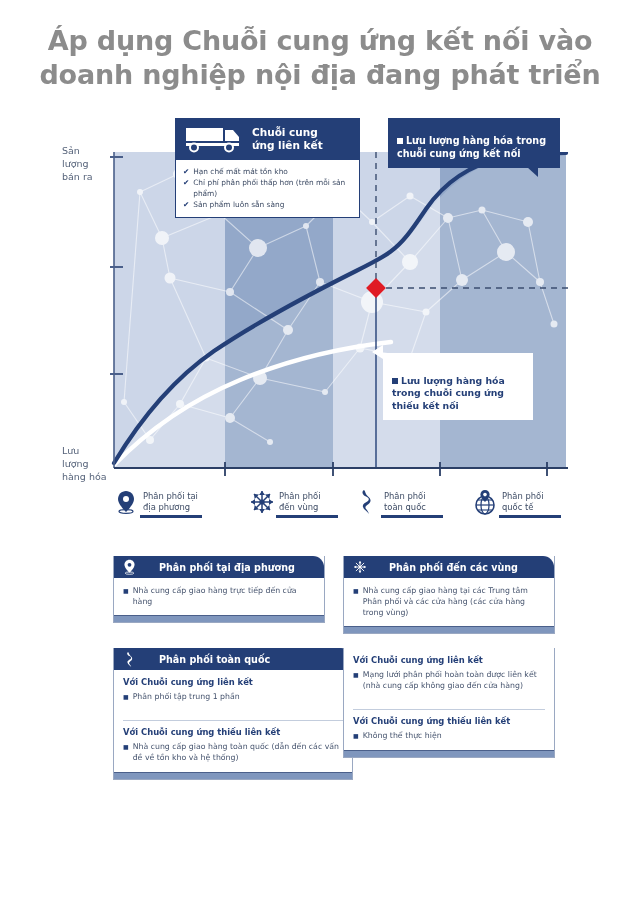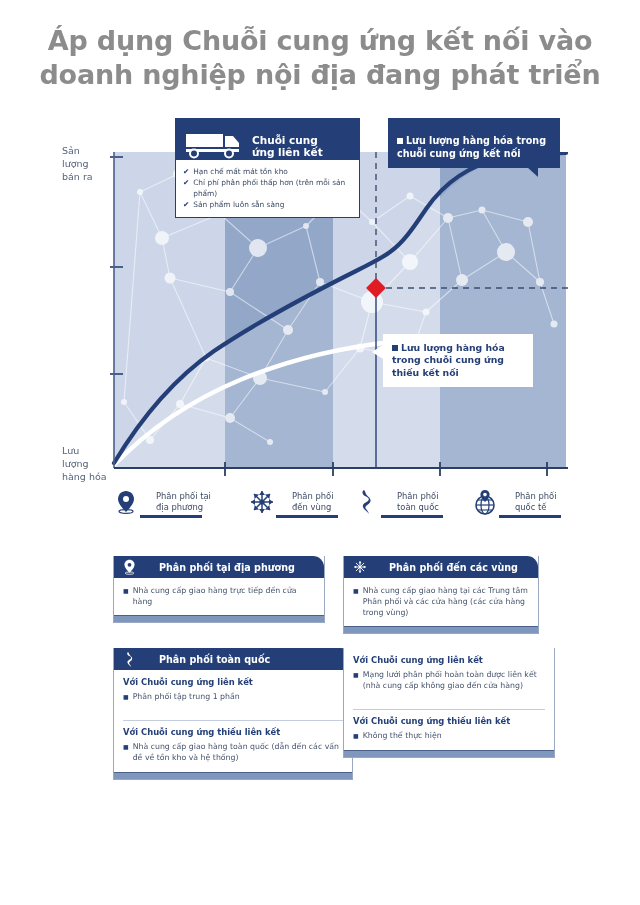--- a/index.html
+++ b/index.html
@@ -25,21 +25,21 @@
   .ylab{position:absolute;width:56px;font-size:9.5px;line-height:1.35;color:#56637a;text-align:left;}
   .ylab-top{left:62px;top:145px;}
   .ylab-bot{left:62px;top:445px;}
 
   
   .tipbox{position:absolute;box-sizing:border-box;}
 
   .truckbox{left:175px;top:118px;width:185px;}
   .truckhead{
     background:#243f77;border:1px solid #243f77;height:40px;
-    display:flex;align-items:flex-end;padding:0 8px;gap:6px;
+    display:flex;align-items:center;padding:0 8px;gap:6px;
   }
   .truckhead .txt{color:#fff;font-weight:bold;font-size:10.5px;line-height:1.2;}
   .trucklist{
     background:#fff;border:1px solid #243f77;border-top:none;padding:6px 7px 7px 7px;
   }
   .trucklist .row{display:flex;gap:4px;font-size:7.4px;line-height:1.5;color:#3c4a63;}
   .trucklist .ck{color:#243f77;font-size:7.4px;}
 
   .legend-top{left:388px;top:118px;width:172px;}
   .legend-top .inner{
@@ -47,34 +47,34 @@
     font-size:9.6px;line-height:1.32;
   }
   .legend-top .tail{
     position:absolute;right:22px;bottom:-9px;width:0;height:0;
     border-left:11px solid transparent;border-right:0 solid transparent;
     border-top:10px solid #243f77;
   }
 
   .legend-low{left:383px;top:334px;width:150px;}
   .legend-low .inner{
-    background:#fff;padding:8px 8px 8px 9px;color:#243f77;font-weight:bold;
-    font-size:9.3px;line-height:1.34;
+    background:#fff;padding:22px 8px 8px 9px;color:#243f77;font-weight:bold;
+    font-size:9.3px;line-height:1.34;margin-top:19px;
   }
   .legend-low .tail{
     position:absolute;left:-11px;top:11px;width:0;height:0;
     border-top:7px solid transparent;border-bottom:7px solid transparent;
     border-right:11px solid #fff;
   }
   .sq{display:inline-block;width:6px;height:6px;background:#fff;margin-right:3px;}
   .sq.dark{background:#243f77;}
 
   
   .cats{position:absolute;left:110px;top:489px;width:460px;height:46px;}
-  .cat{position:absolute;display:flex;align-items:center;gap:18px;width:120px;}
+  .cat{position:absolute;display:flex;align-items:center;gap:5px;width:120px;}
   .cat .ic{width:24px;height:26px;flex:0 0 24px;display:flex;align-items:center;justify-content:center;}
   .cat .lb{font-size:8.4px;line-height:1.35;color:#3c4a63;}
   .cat .bar{position:absolute;left:26px;bottom:-3px;width:62px;height:3px;background:#243f77;}
   .cat1{left:4px;} .cat2{left:140px;} .cat3{left:245px;} .cat4{left:363px;}
 
   
   .cards{position:absolute;left:113px;top:556px;width:442px;}
   .card{
     position:absolute;box-sizing:border-box;background:#fff;
     border:1px solid #9aa8c2;border-top:none;
@@ -86,21 +86,21 @@
   .card .hd .ic{width:15px;height:16px;display:flex;align-items:center;justify-content:center;}
   .card .hd .t{color:#fff;font-weight:bold;font-size:9.6px;}
   .card .bd{padding:7px 9px 8px 9px;}
   .card .sect + .sect{border-top:1px solid #c3cddd;margin-top:18px;padding-top:6px;}
   .card .sh{font-weight:bold;font-size:8.4px;color:#243f77;margin-bottom:4px;}
   .card .li{display:flex;gap:4px;font-size:7.8px;line-height:1.42;color:#45536d;}
   .card .li .b{color:#243f77;font-size:6px;line-height:1.9;}
   .card .foot{height:6px;background:#7f96bd;border-top:1px solid #4a5f8a;}
 
   .c1{left:0;top:0;width:212px;}
-  .c2{left:230px;top:0;width:196px;}
+  .c2{left:230px;top:0;width:212px;}
   .c3{left:0;top:92px;width:240px;}
   .c4{left:230px;top:92px;width:212px;}
 </style>
 </head>
 <body>
 
 <div class="page">
 
   <div class="title">
     <span>Áp dụng Chuỗi cung ứng kết nối vào</span>

